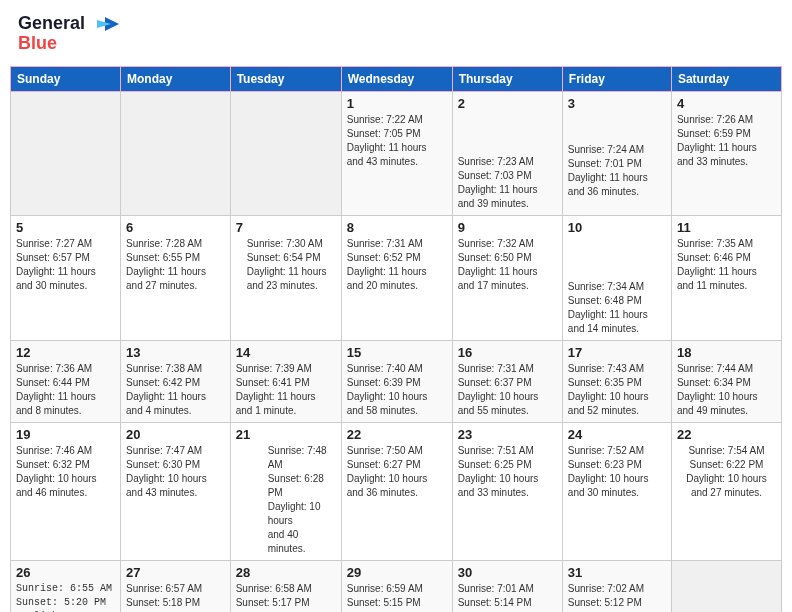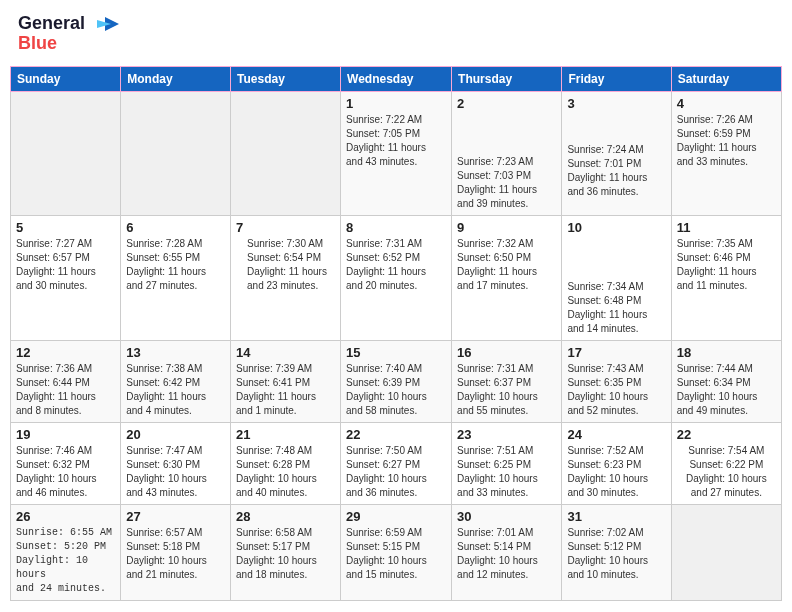--- a/index.html
+++ b/index.html
@@ -258,21 +258,21 @@
         </td>
         <td>
           <span class="day-number">20</span>
           <div class="day-info" style="white-space: pre-line;">Sunrise: 7:47 AM
 Sunset: 6:30 PM
 Daylight: 10 hours
 and 43 minutes.</div>
         </td>
         <td>
           <span class="day-number">21</span>
-          <div class="day-info" style="white-space: pre-line;">Sunrise: 7:48 AM
+          <div class="day-info" style="white-space: pre-line; margin-left: 32px;">Sunrise: 7:48 AM
 Sunset: 6:28 PM
 Daylight: 10 hours
 and 40 minutes.</div>
         </td>
         <td>
           <span class="day-number">22</span>
           <div class="day-info" style="white-space: pre-line;">Sunrise: 7:50 AM
 Sunset: 6:27 PM
 Daylight: 10 hours
 and 36 minutes.</div>

